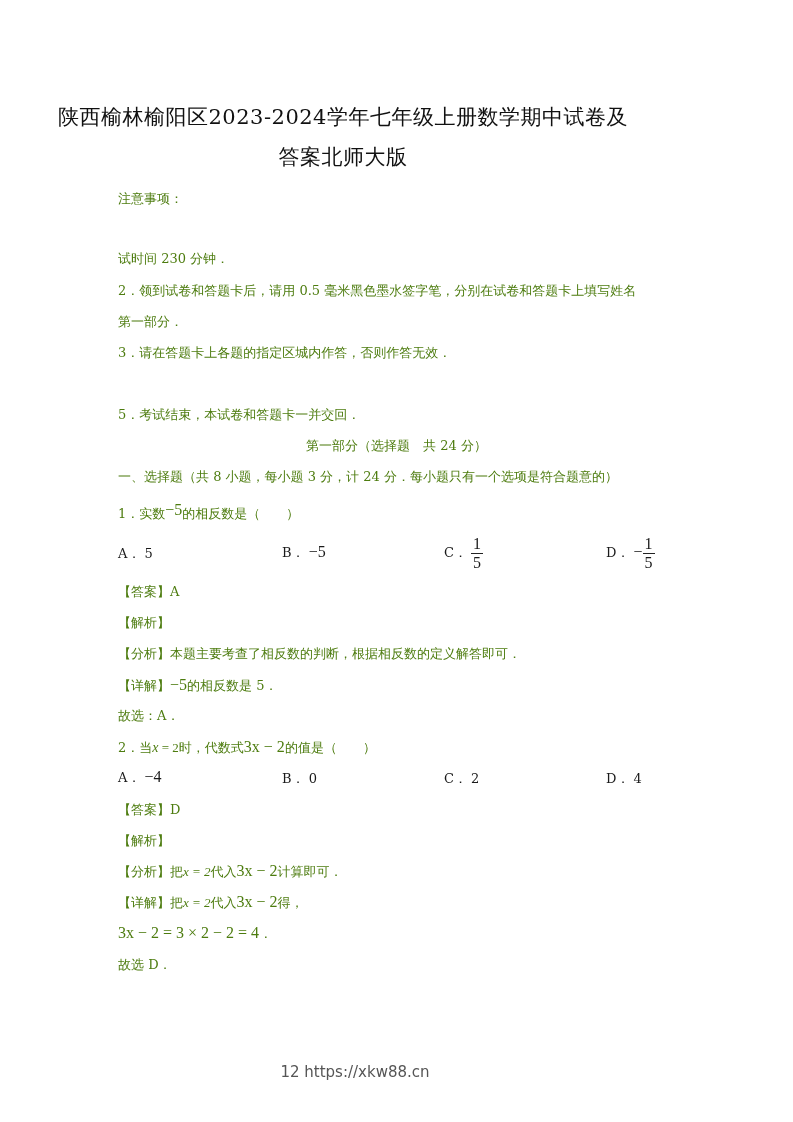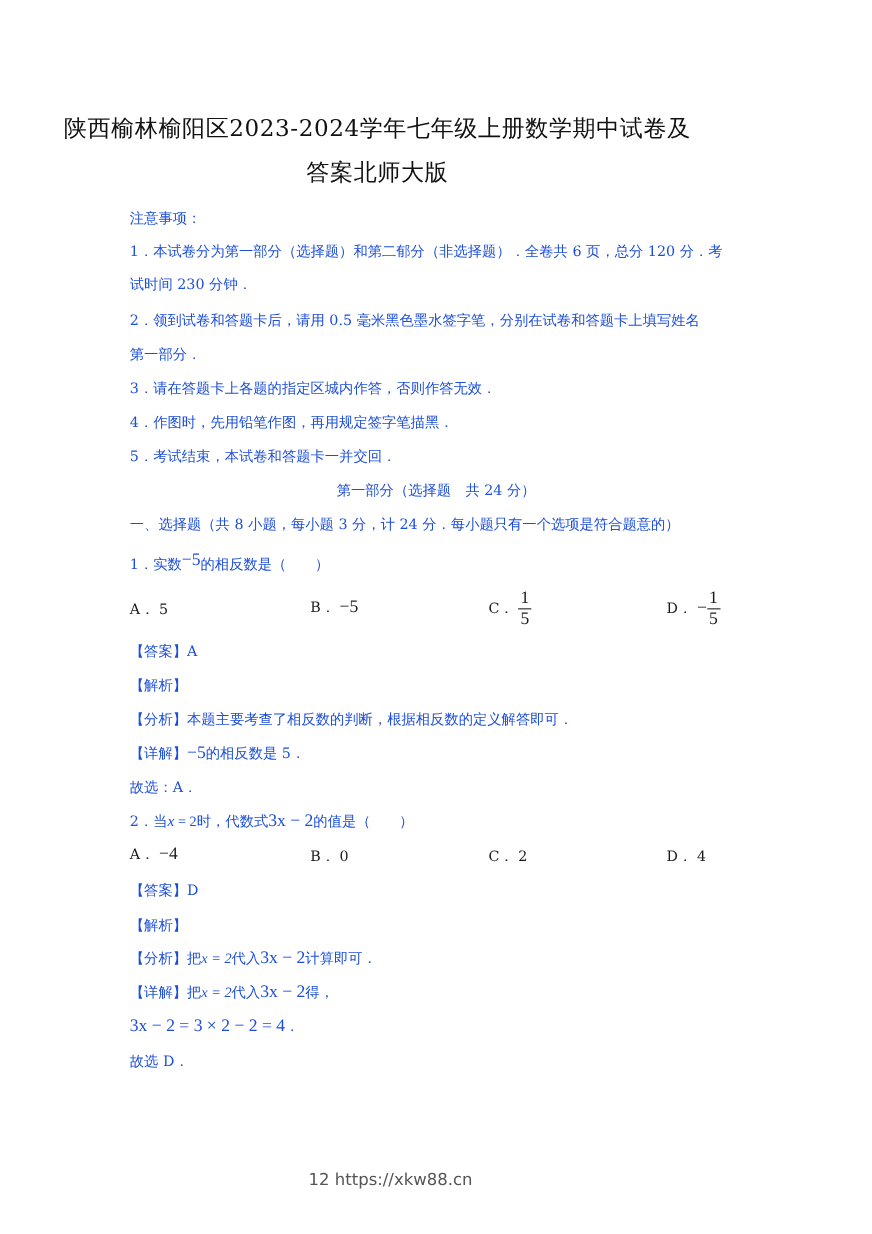--- a/index.html
+++ b/index.html
@@ -3,47 +3,45 @@
   <meta charset="utf-8">
   <style>
     html, body { margin: 0; padding: 0; background: #ffffff; }
     body { width: 793px; height: 1122px; position: relative; overflow: hidden;
            font-family: "DejaVu Serif", "Liberation Serif", serif; color: #1a1a1a; }
     .page { position: absolute; left: 0; top: 0; width: 793px; height: 1122px; }
     .title { position: absolute; left: 0; width: 686px; text-align: center;
              font-size: 21px; letter-spacing: 0.5px; color: #111; }
     .t1 { top: 103px; }
     .t2 { top: 143px; }
-    .line { position: absolute; left: 118px; font-size: 13px; white-space: nowrap; color: #1d4ed8; }
+    .line { position: absolute; left: 118px; font-size: 13px; white-space: nowrap; color: #4d7c0f; }
     .center { left: 0; width: 793px; text-align: center; }
     .opt { position: absolute; font-size: 13px; white-space: nowrap; }
     .math { font-family: "Liberation Serif", "DejaVu Serif", serif; font-size: 16px; }
     .mi { font-family: "Liberation Serif", serif; font-style: italic; font-size: 14px; }
     .frac { display: inline-block; vertical-align: middle; text-align: center;
             font-family: "Liberation Serif", serif; font-size: 16px; line-height: 18px; }
     .frac .num { display: block; border-bottom: 1px solid #222; padding: 0 2px; }
     .frac .den { display: block; padding: 0 2px; }
     .footer { position: absolute; top: 1063px; left: 0; width: 710px; text-align: center;
               font-family: "DejaVu Sans", "Liberation Sans", sans-serif; font-size: 15px; color: #555; }
   </style>
 </head>
 <body>
 
 <div class="page">
 
   <div class="title t1">陕西榆林榆阳区2023-2024学年七年级上册数学期中试卷及</div>
   <div class="title t2">答案北师大版</div>
 
   <div class="line" style="top:190px">注意事项：</div>
-  <div class="line" style="top:220px">1．本试卷分为第一部分（选择题）和第二郁分（非选择题）．全卷共 6 页，总分 120 分．考</div>
   <div class="line" style="top:250px">试时间 230 分钟．</div>
   <div class="line" style="top:282px">2．领到试卷和答题卡后，请用 0.5 毫米黑色墨水签字笔，分别在试卷和答题卡上填写姓名</div>
   <div class="line" style="top:313px">第一部分．</div>
   <div class="line" style="top:344px">3．请在答题卡上各题的指定区城内作答，否则作答无效．</div>
-  <div class="line" style="top:375px">4．作图时，先用铅笔作图，再用规定签字笔描黑．</div>
   <div class="line" style="top:406px">5．考试结束，本试卷和答题卡一并交回．</div>
 
   <div class="line center" style="top:437px">第一部分（选择题　共 24 分）</div>
   <div class="line" style="top:468px">一、选择题（共 8 小题，每小题 3 分，计 24 分．每小题只有一个选项是符合题意的）</div>
 
   <div class="line" style="top:504px">
     <span>1．实数</span><span class="math" style="position:relative;top:-3px">−5</span><span>的相反数是（　　）</span>
   </div>
   <div class="opt" style="left:118px;top:545px">
     <span>A．</span> <span>5</span>

